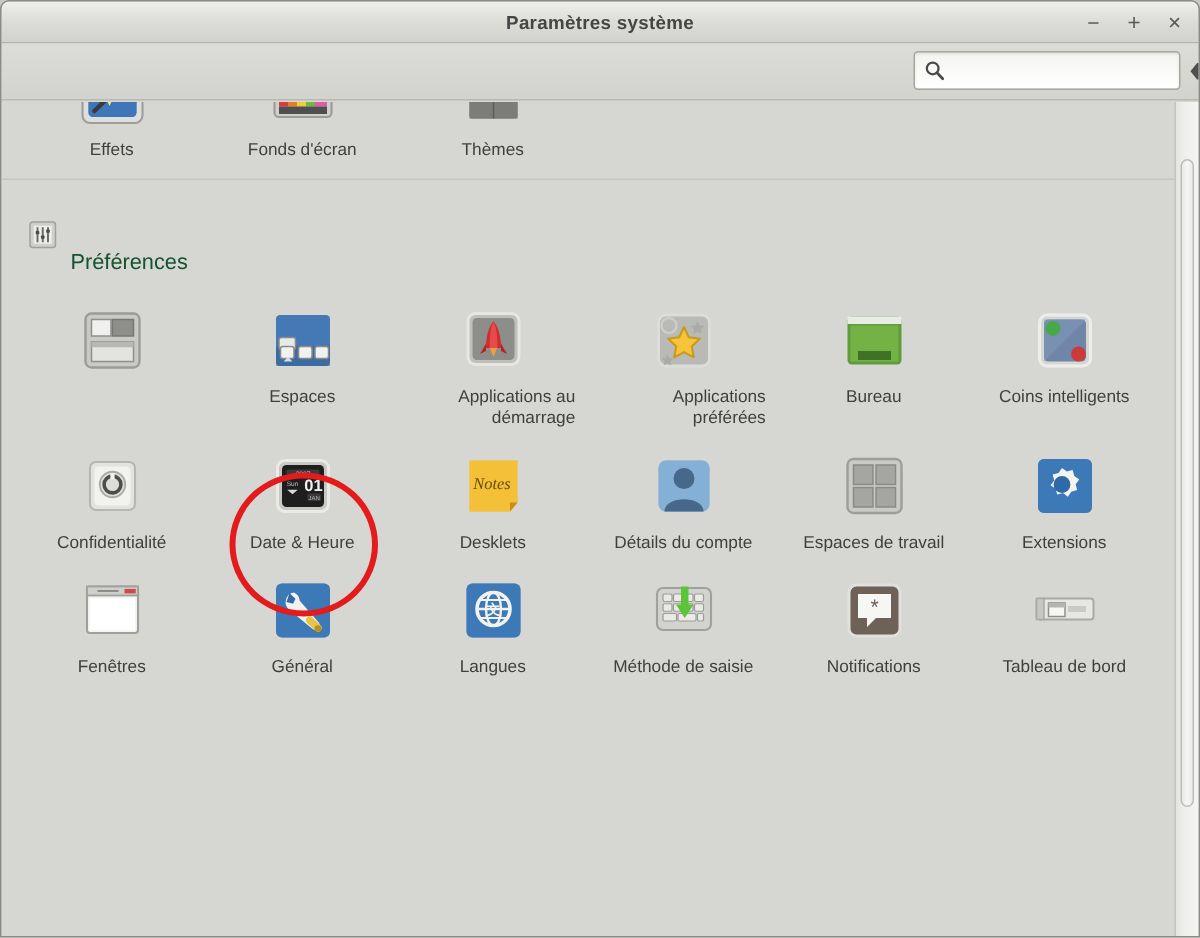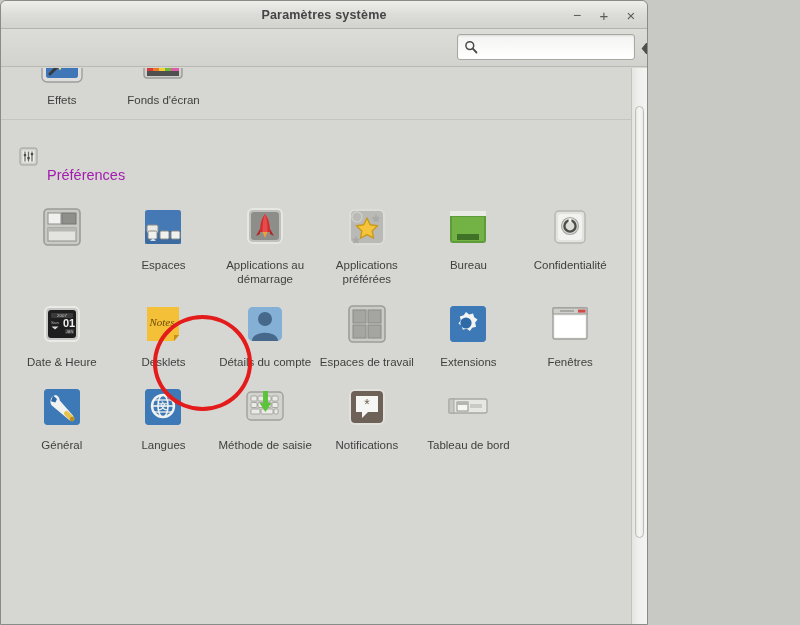--- a/index.html
+++ b/index.html
@@ -4,21 +4,21 @@
 <style>
   * { box-sizing: border-box; margin: 0; padding: 0; }
   html, body {
     width: 800px; height: 625px;
     font-family: "Liberation Sans", sans-serif;
     overflow: hidden;
     background: #c8c8c4;
   }
   .window {
     position: relative;
-    width: 648px; height: 625px;
+    width: 800px; height: 625px;
     background: #d6d6d2;
     border: 1px solid #8a8a86;
     border-radius: 6px 6px 0 0;
     overflow: hidden;
   }
 
   
   .titlebar {
     position: relative;
     height: 28px;
@@ -88,21 +88,21 @@
 
   
   .cat-header {
     display: flex; align-items: center; gap: 9px;
     padding: 10px 0 8px 18px;
     border-top: 1px solid #c4c4c0;
     margin-top: 8px;
   }
   .cat-header-icon { width: 19px; height: 19px; flex: 0 0 auto; }
   .cat-header-label {
-    font-size: 14.5px; color: #a21caf; font-weight: normal; margin-top: 37px;
+    font-size: 14.5px; color: #14532d; font-weight: normal; margin-top: 37px;
   }
 
   .grid {
     display: grid;
     grid-template-columns: repeat(6, 1fr);
     padding: 4px 10px 0 10px;
     row-gap: 2px;
   }
   .tile {
     display: flex; flex-direction: column; align-items: center;
@@ -110,21 +110,21 @@
     cursor: pointer;
     border-radius: 4px;
   }
   .tile-icon {
     width: 48px; height: 48px;
     display: flex; align-items: center; justify-content: flex-end;
     margin-bottom: 7px;
   }
   .tile-icon svg { display: block; }
   .tile-label {
-    font-size: 11.5px; color: #3f3f3f; text-align: center;
+    font-size: 11.5px; color: #3f3f3f; text-align: right;
     line-height: 14px; max-width: 110px;
   }
 
   
   .scrollbar {
     position: absolute; top: 67px; right: 0; bottom: 0;
     width: 16px;
     background: linear-gradient(to right, #e4e4e1 0%, #efefed 40%, #f4f4f2 100%);
     border-left: 1px solid #c2c2be;
   }
@@ -214,20 +214,34 @@
                 <rect x="26" y="9" width="6" height="24" fill="#6fba3d"></rect>
                 <rect x="32" y="9" width="8" height="24" fill="#e05aa8"></rect>
               </g>
               <rect x="8" y="33" width="32" height="5" fill="#4f4f4f"></rect>
             </svg>
           </div>
           <div class="tile-label">Fonds d'écran</div>
         </div>
 
 
+        <div class="tile">
+          <div class="tile-icon">
+            <svg viewBox="0 0 48 48" width="48" height="48">
+              <rect x="8" y="5" width="32" height="36" rx="2" fill="#6e6e6a"></rect>
+              <path d="M8 5 L24 16 L40 5 L40 41 L8 41 Z" fill="#7c7c78"></path>
+              <path d="M19 5 L24 18 L29 5 Z" fill="#d9d9d5"></path>
+              <path d="M22 5 L24 9 L26 5 Z" fill="#cc2222"></path>
+              <path d="M23.2 9 L24 11.5 L24.8 9 Z" fill="#cc2222"></path>
+              <rect x="23.3" y="11" width="1.4" height="14" fill="#a63030"></rect>
+              <line x1="24" y1="16" x2="24" y2="41" stroke="#5d5d59" stroke-width="1"></line>
+            </svg>
+          </div>
+          <div class="tile-label">Thèmes</div>
+        </div>
 
         <div></div>
           <div></div>
       </div>
 
       <div class="cat-header">
         <span class="cat-header-icon">
           <svg viewBox="0 0 19 19" width="19" height="19">
             <rect x="1" y="1" width="17" height="17" rx="2" fill="#cfcfcb" stroke="#a0a09c" stroke-width="1"></rect>
             <rect x="3.5" y="3.5" width="12" height="12" fill="#ededea"></rect>
@@ -313,20 +327,32 @@
               <rect x="6" y="8" width="36" height="32" rx="3" fill="#5f9b3a"></rect>
               <rect x="6" y="8" width="36" height="5" fill="#e9ece6"></rect>
               <rect x="8" y="14" width="32" height="24" fill="#6aa83f"></rect>
               <rect x="8" y="14" width="32" height="24" fill="#7cbb4b" opacity=".5"></rect>
               <rect x="13" y="31" width="22" height="6" fill="#3f7226"></rect>
             </svg>
           </div>
           <div class="tile-label">Bureau</div>
         </div>
 
+        <div class="tile">
+          <div class="tile-icon">
+            <svg viewBox="0 0 48 48" width="48" height="48">
+              <rect x="7" y="7" width="34" height="34" rx="5" fill="#d6d6d2" stroke="#ededeb" stroke-width="2"></rect>
+              <rect x="10" y="10" width="28" height="28" rx="3" fill="#6f86a8"></rect>
+              <path d="M10 10 L38 10 L10 38Z" fill="#7f97b8" opacity=".6"></path>
+              <circle cx="16" cy="16" r="5" fill="#4aa84a"></circle>
+              <circle cx="33" cy="33" r="5" fill="#cc3a3a"></circle>
+            </svg>
+          </div>
+          <div class="tile-label">Coins intelligents</div>
+        </div>
 
         <div class="tile">
           <div class="tile-icon">
             <svg viewBox="0 0 48 48" width="48" height="48">
               <rect x="9" y="8" width="30" height="32" rx="4" fill="#e2e2df" stroke="#b5b5b1" stroke-width="1.4"></rect>
               <rect x="12" y="11" width="24" height="26" rx="3" fill="#f2f2f0"></rect>
               <circle cx="24" cy="23" r="8.5" fill="#dcdcd9" stroke="#a9a9a5" stroke-width="1.2"></circle>
               <circle cx="24" cy="23" r="5.6" fill="none" stroke="#4d4d4a" stroke-width="2.4"></circle>
               <rect x="22.6" y="15.5" width="2.8" height="4" fill="#f2f2f0"></rect>
             </svg>

